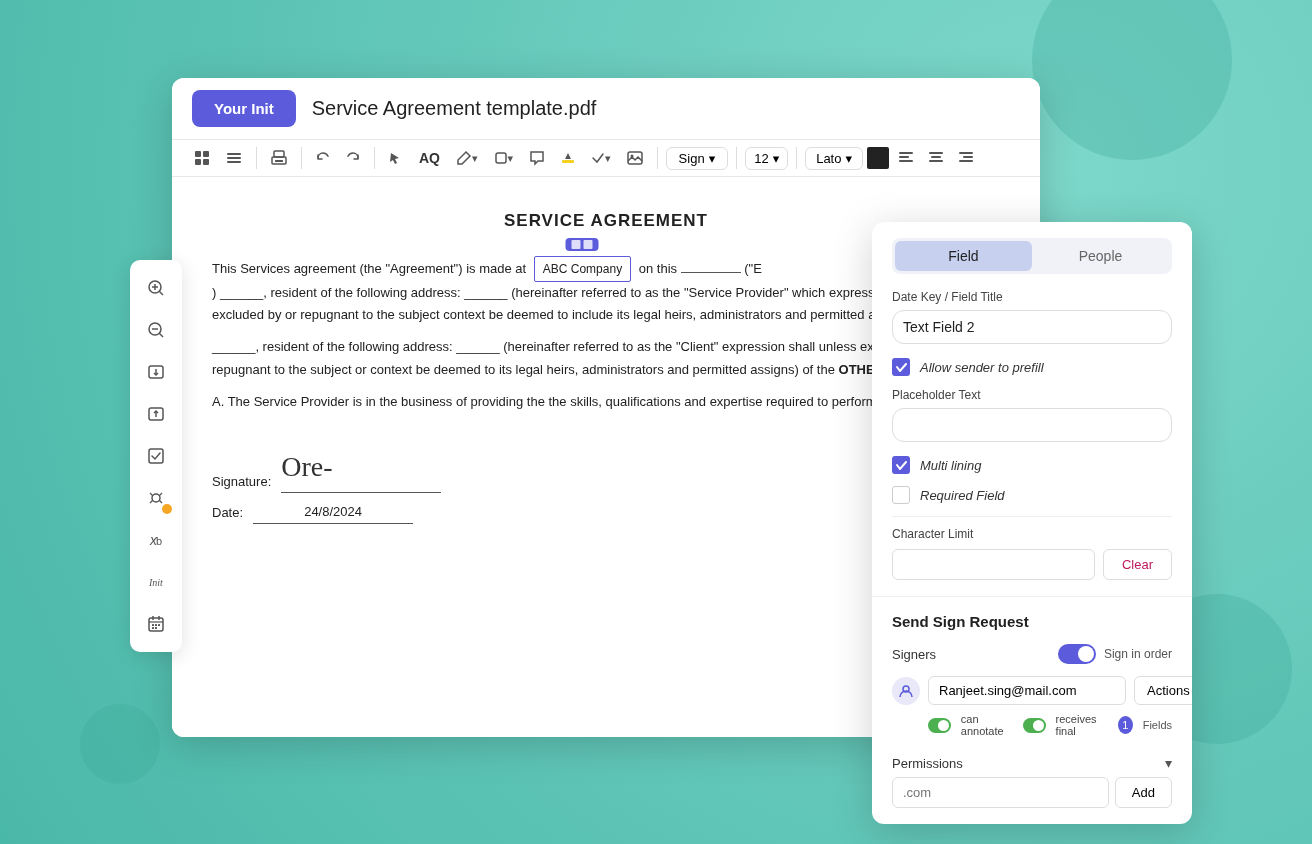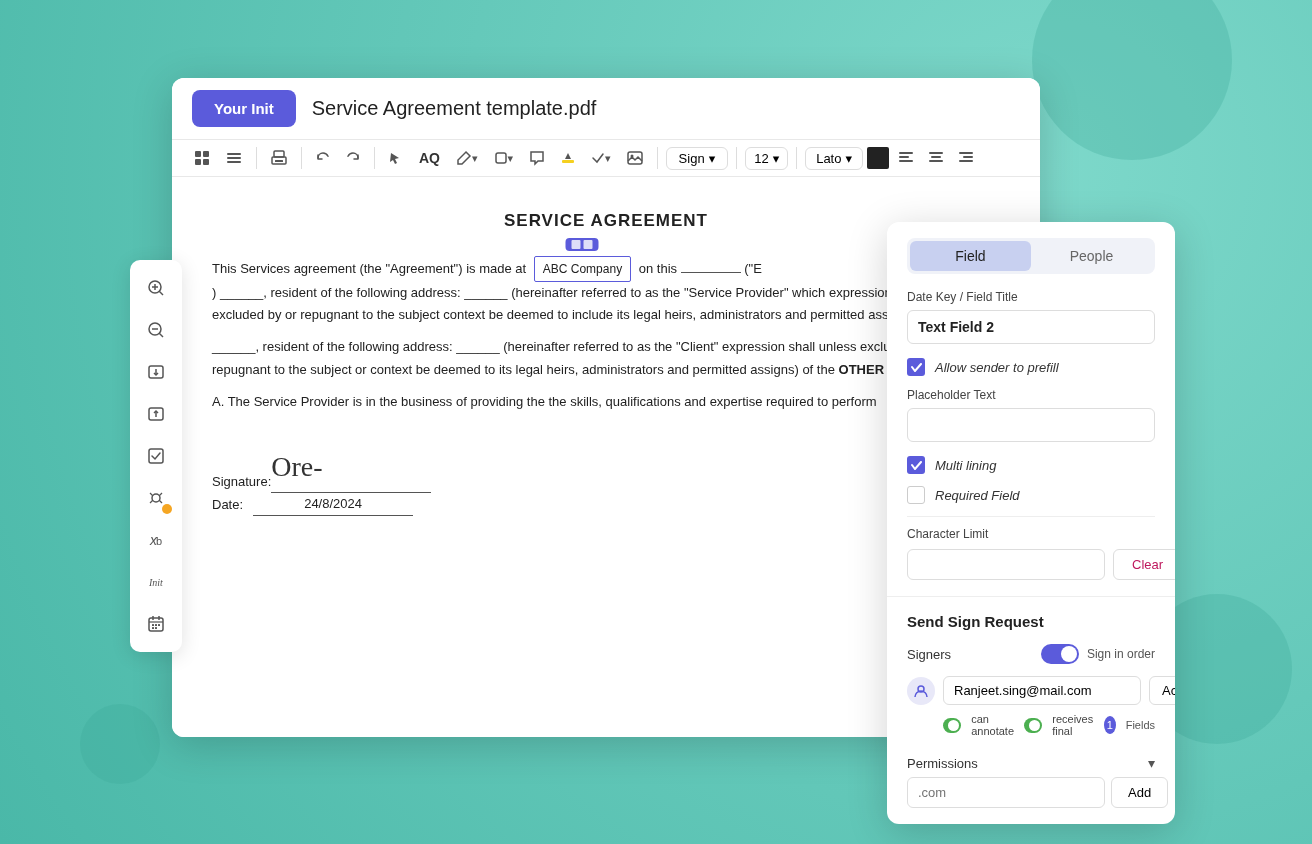--- a/index.html
+++ b/index.html
@@ -164,21 +164,22 @@
     }
     .doc-para { margin-bottom: 10px; }
     .doc-blank { border-bottom: 1px solid #555; display: inline-block; width: 60px; }
     
     .sig-area {
       margin-top: 30px;
     }
     .sig-line {
       display: flex;
       align-items: flex-end;
-      gap: 0;
+      gap: 10px;
+      margin-bottom: 8px;
     }
     .sig-label { font-size: 13px; }
     .sig-img {
       font-family: 'Brush Script MT', cursive;
       font-size: 28px;
       color: #333;
       border-bottom: 1px solid #555;
       padding-bottom: 2px;
       min-width: 160px;
     }
@@ -228,22 +229,22 @@
       right: 2px;
       background: #f5a623;
       border-radius: 50%;
       width: 10px;
       height: 10px;
     }
     
     .right-panel {
       position: absolute;
       top: 222px;
-      right: 137px;
-      width: 288px;
+      right: 120px;
+      width: 320px;
       background: #fff;
       border-radius: 12px;
       box-shadow: 0 8px 40px rgba(0,0,0,0.18);
       overflow: hidden;
       max-height: 620px;
     }
     
     .field-panel {
       padding: 16px 20px;
     }
@@ -275,27 +276,26 @@
     }
     .field-label {
       font-size: 12px;
       color: #444;
       margin-bottom: 6px;
       font-weight: 500;
     }
     .field-input {
       width: 100%;
       border: 1.5px solid #ddd;
-      border-radius: 6px;
+      border-radius: 12px;
       padding: 8px 10px;
       font-size: 14px;
       margin-bottom: 14px;
       outline: none;
       color: #222;
-      font-weight: bold;
     }
     .checkbox-row {
       display: flex;
       align-items: center;
       gap: 10px;
       margin-bottom: 12px;
       font-style: italic;
     }
     .custom-checkbox {
       width: 18px;

